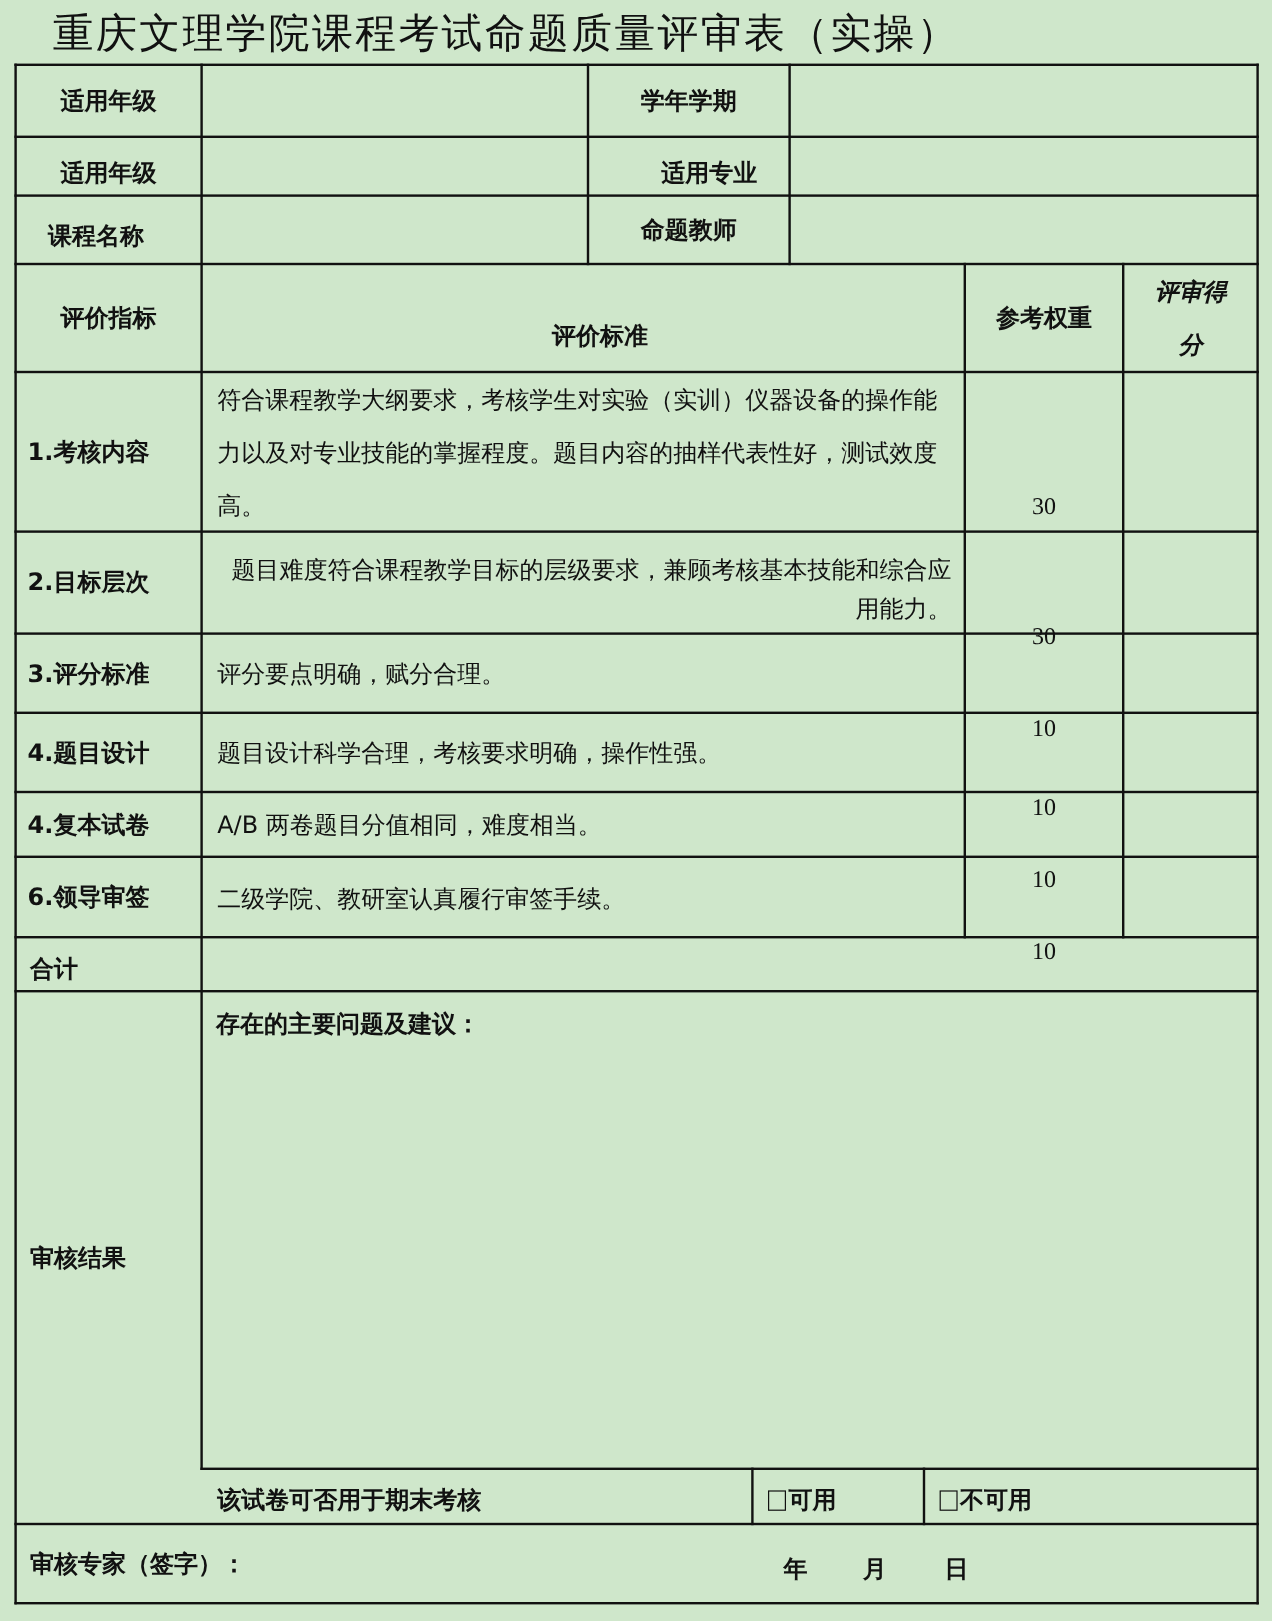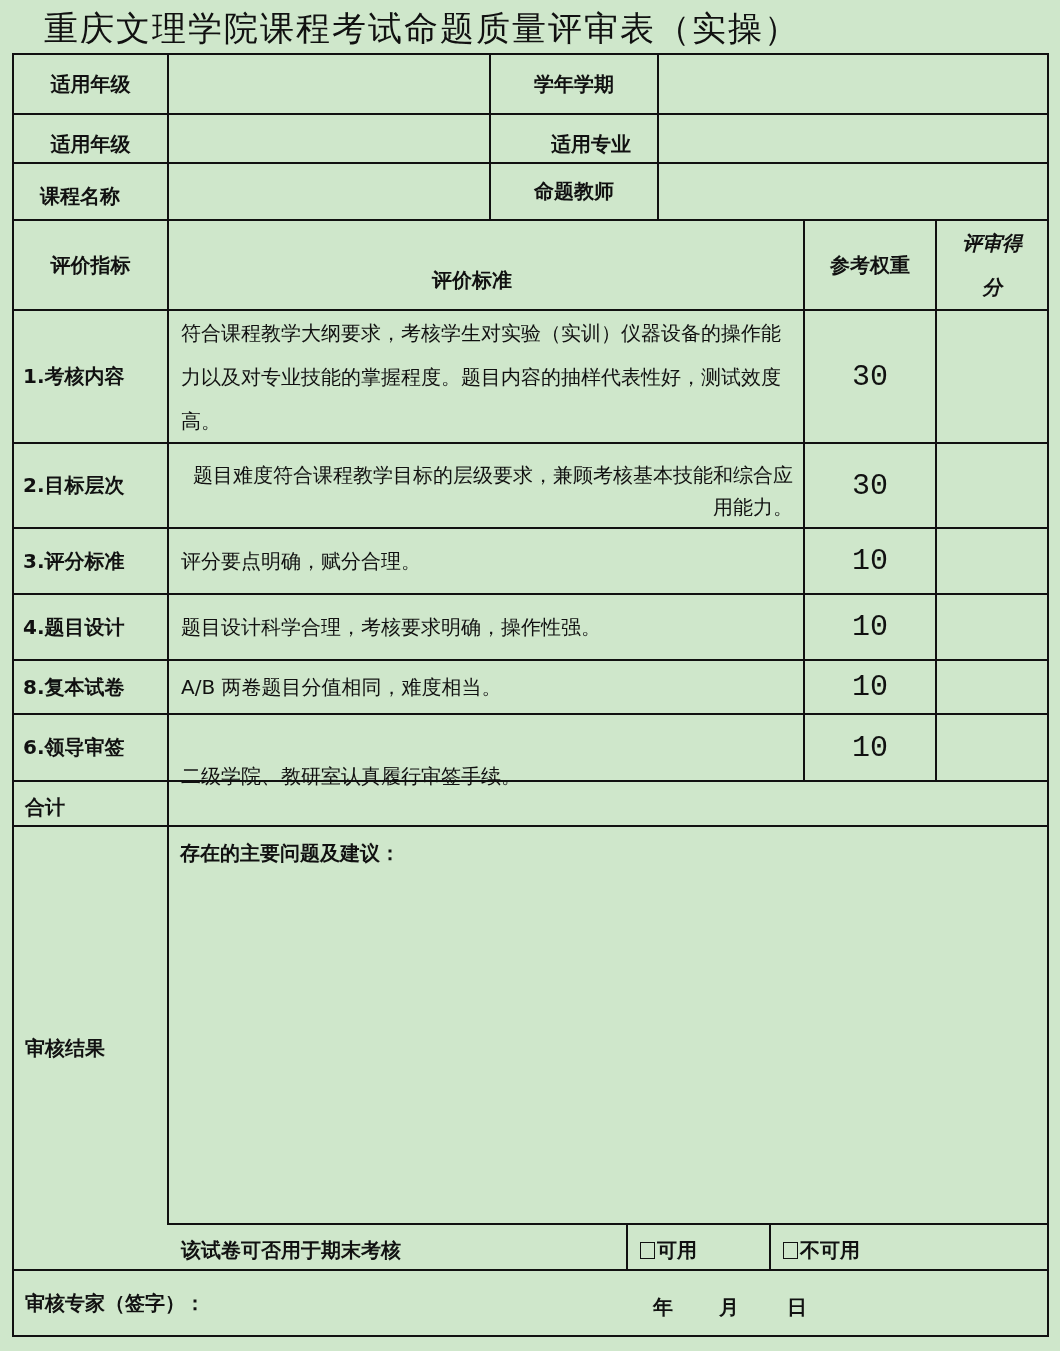--- a/index.html
+++ b/index.html
@@ -15,21 +15,21 @@
   .line-h { position:absolute; height:2px; background:#111; }
   .line-v { position:absolute; width:2px; background:#111; }
   .cell {
     position:absolute; box-sizing:border-box; display:flex; align-items:center;
     font-size:20px;
   }
   .bold { font-weight:bold; }
   .center { justify-content:center; text-align:center; }
   .left { padding-left:12px; }
   .std { padding-left:12px; padding-right:10px; font-size:20px; line-height:44px; }
-  .num { font-family:Liberation Mono, monospace; font-size:30px; }
+  .num { font-family:Liberation Serif, serif; font-size:20px;margin-top:46px; }
   .cb { display:inline-block; width:15px; height:17px; border:1.5px solid #111; margin-right:2px; vertical-align:-2px; box-sizing:border-box; }
 </style>
 </head>
 <body>
 
 <div class="title">重庆文理学院课程考试命题质量评审表（实操）</div>
 
 <div>
 
   <div class="line-h" style="left:12px; top:53px; width:1037px;"></div>
@@ -71,21 +71,21 @@
 <div class="cell left" style="left:169px; top:115px; width:320px; height:47px;"></div>
 <div class="cell bold center" style="left:491px; top:115px; width:200px; height:47px; padding-top:12px;">适用专业</div>
 <div class="cell left" style="left:659px; top:115px; width:388px; height:47px;"></div>
 
 <div class="cell bold center" style="left:14px; top:164px; width:132px; height:55px; padding-top:10px;">课程名称</div>
 <div class="cell left" style="left:169px; top:164px; width:320px; height:55px;"></div>
 <div class="cell bold center" style="left:491px; top:164px; width:166px; height:55px;">命题教师</div>
 <div class="cell left" style="left:659px; top:164px; width:388px; height:55px;"></div>
 
 <div class="cell bold center" style="left:14px; top:221px; width:153px; height:88px;border-radius:30px;">评价指标</div>
-<div class="cell bold center" style="left:155px; top:221px; width:634px; height:112px; padding-top:6px;">评价标准</div>
+<div class="cell bold center" style="left:183px; top:221px; width:634px; height:112px; padding-top:6px;">评价标准</div>
 <div class="cell bold center" style="left:805px; top:221px; width:130px; height:88px;">参考权重</div>
 <div class="cell bold center" style="left:937px; top:221px; width:110px; height:88px; flex-direction:column; justify-content:center; line-height:44px;font-style:italic;">
   <span>评审得</span>
   <span>分</span>
 </div>
 
 <div>
   <div class="cell bold" style="left:14px; top:311px; width:153px; height:131px; padding-left:9px;">1.考核内容</div>
   <div class="cell std" style="left:169px; top:311px; width:634px; height:131px;">符合课程教学大纲要求，考核学生对实验（实训）仪器设备的操作能力以及对专业技能的掌握程度。题目内容的抽样代表性好，测试效度高。</div>
   <div class="cell center num" style="left:805px; top:311px; width:130px; height:131px;">30</div>
@@ -103,28 +103,28 @@
   <div class="cell center num" style="left:805px; top:529px; width:130px; height:64px;">10</div>
   <div class="cell" style="left:937px; top:529px; width:110px; height:64px;"></div>
 </div>
 <div>
   <div class="cell bold" style="left:14px; top:595px; width:153px; height:64px; padding-left:9px;">4.题目设计</div>
   <div class="cell std" style="left:169px; top:595px; width:634px; height:64px;">题目设计科学合理，考核要求明确，操作性强。</div>
   <div class="cell center num" style="left:805px; top:595px; width:130px; height:64px;">10</div>
   <div class="cell" style="left:937px; top:595px; width:110px; height:64px;"></div>
 </div>
 <div>
-  <div class="cell bold" style="left:14px; top:661px; width:153px; height:52px; padding-left:9px;">8.复本试卷</div>
+  <div class="cell bold" style="left:14px; top:661px; width:153px; height:52px; padding-left:9px;">4.复本试卷</div>
   <div class="cell std" style="left:169px; top:661px; width:634px; height:52px;">A/B 两卷题目分值相同，难度相当。</div>
   <div class="cell center num" style="left:805px; top:661px; width:130px; height:52px;">10</div>
   <div class="cell" style="left:937px; top:661px; width:110px; height:52px;"></div>
 </div>
 <div>
   <div class="cell bold" style="left:14px; top:715px; width:153px; height:65px; padding-left:9px;">6.领导审签</div>
-  <div class="cell std" style="left:169px; top:738px; width:634px; height:76px;">二级学院、教研室认真履行审签手续。</div>
+  <div class="cell std" style="left:169px; top:711px; width:634px; height:76px;">二级学院、教研室认真履行审签手续。</div>
   <div class="cell center num" style="left:805px; top:715px; width:130px; height:65px;">10</div>
   <div class="cell" style="left:937px; top:715px; width:110px; height:65px;"></div>
 </div>
 
 <div class="cell bold" style="left:14px; top:782px; width:153px; height:43px; padding-left:11px; padding-top:8px;">合计</div>
 <div class="cell" style="left:169px; top:782px; width:878px; height:43px;"></div>
 
 <div class="cell bold" style="left:14px; top:827px; width:153px; height:442px; padding-left:11px;">审核结果</div>
 <div class="abs bold" style="left:180px; top:840px; font-size:20px;">存在的主要问题及建议：</div>
 <div class="abs" style="left:169px; top:870px; width:878px; height:353px;"></div>

